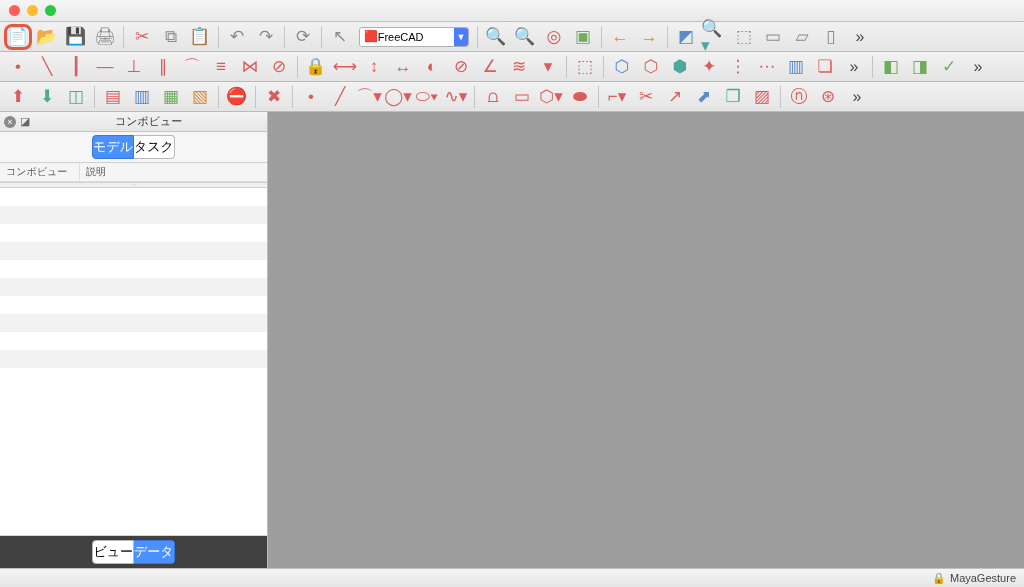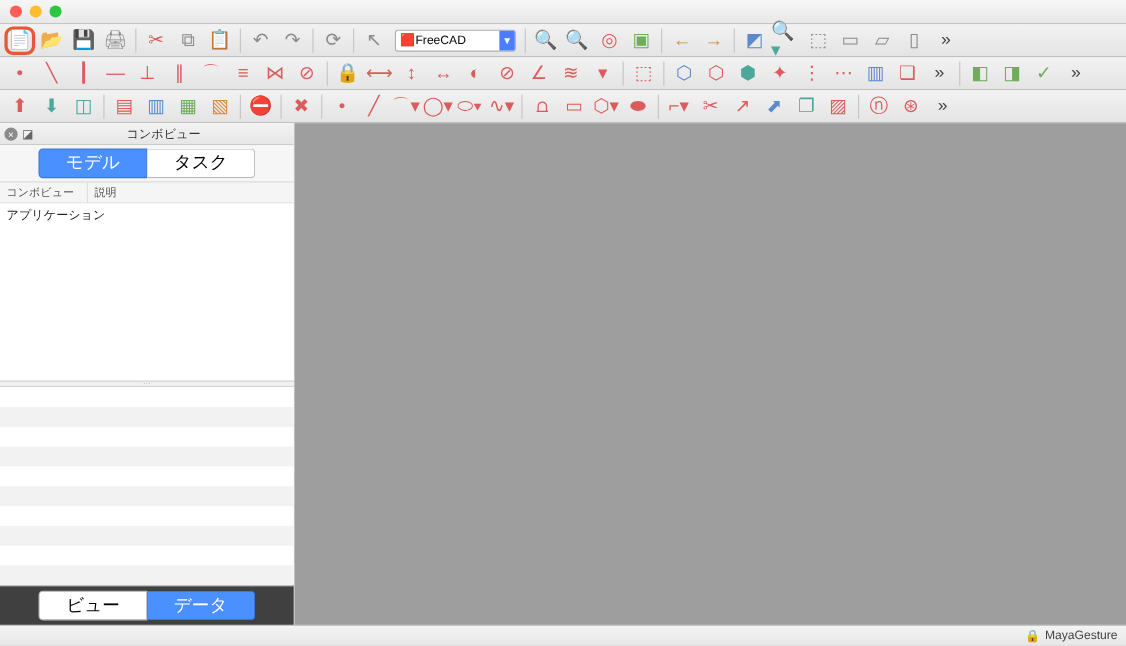--- a/index.html
+++ b/index.html
@@ -18,21 +18,21 @@
 .wb-select .caret{width:14px;background:#4a7dff;color:#fff;height:100%;display:flex;align-items:center;justify-content:center;font-size:9px;border-radius:0 2px 2px 0;}
 .overflow{font-size:16px;color:#474747;}
 
 .main { display:flex; height:calc(587px - 22px - 90px - 19px); }
 .sidebar { width:268px; background:#fff; border-right:1px solid #bcbcbc; display:flex; flex-direction:column; }
 .panel-header { display:flex; align-items:center; gap:4px; background:linear-gradient(#f3f3f3,#e6e6e6); border-bottom:1px solid #c6c6c6; padding:2px 4px; font-size:11px; color:#333; }
 .panel-header .x{width:12px;height:12px;border-radius:50%;background:#8a8a8a;color:#fff;font-size:9px;display:flex;align-items:center;justify-content:center;}
 .panel-header .pop{font-size:11px;color:#666;}
 .panel-title{flex:1;text-align:center;}
 .tabs { display:flex; justify-content:center; padding:3px 0; border-bottom:1px solid #d0d0d0; gap:0; background:#f6f6f6;}
-.tab { padding:2px 24px; border:1px solid #b8b8b8; font-size:16px; background:#fff; cursor:pointer; }
+.tab { padding:2px 0; border:1px solid #b8b8b8; font-size:13px; background:#fff; cursor:pointer; }
 .tab.active { background:#4a90ff; color:#fff; border-color:#3a75d8; }
 .tab.left{border-radius:4px 0 0 4px;} .tab.right{border-radius:0 4px 4px 0;border-left:none;}
 .tree-head { display:flex; font-size:10px; color:#555; background:#f5f5f5; border-bottom:1px solid #ddd; }
 .tree-head div{padding:2px 6px;} .th1{width:80px;border-right:1px solid #ddd;}
 .tree-body { flex:1; background:#fff; font-size:11px; padding:3px 6px; color:#222; }
 .splitter{height:6px;background:#f0f0f0;border-top:1px solid #d0d0d0;border-bottom:1px solid #d0d0d0;display:flex;align-items:center;justify-content:center;font-size:7px;color:#aaa;}
 .prop-head{display:flex;font-size:10px;color:#555;background:#f5f5f5;border-bottom:1px solid #ddd;}
 .prop-head div{padding:2px 6px;} .ph1{width:80px;border-right:1px solid #ddd;}
 .prop-body{flex:1;background:#fff;}
 .prop-body .row{height:18px;} .prop-body .row:nth-child(even){background:#f2f2f2;}
@@ -343,23 +343,20 @@
       <span class="panel-title">コンボビュー</span>
     </div>
     <div class="tabs">
       <div class="tab left active">モデル</div>
       <div class="tab right">タスク</div>
     </div>
     <div class="tree-head">
       <div class="th1">コンボビュー</div>
       <div>説明</div>
     </div>
-    <div class="tree-body">
-      <span>アプリケーション</span>
-    </div>
     <div class="splitter">⋯</div>
     <div class="prop-body">
       <div class="row"></div>
       <div class="row"></div>
       <div class="row"></div>
       <div class="row"></div>
       <div class="row"></div>
       <div class="row"></div>
       <div class="row"></div>
       <div class="row"></div>

